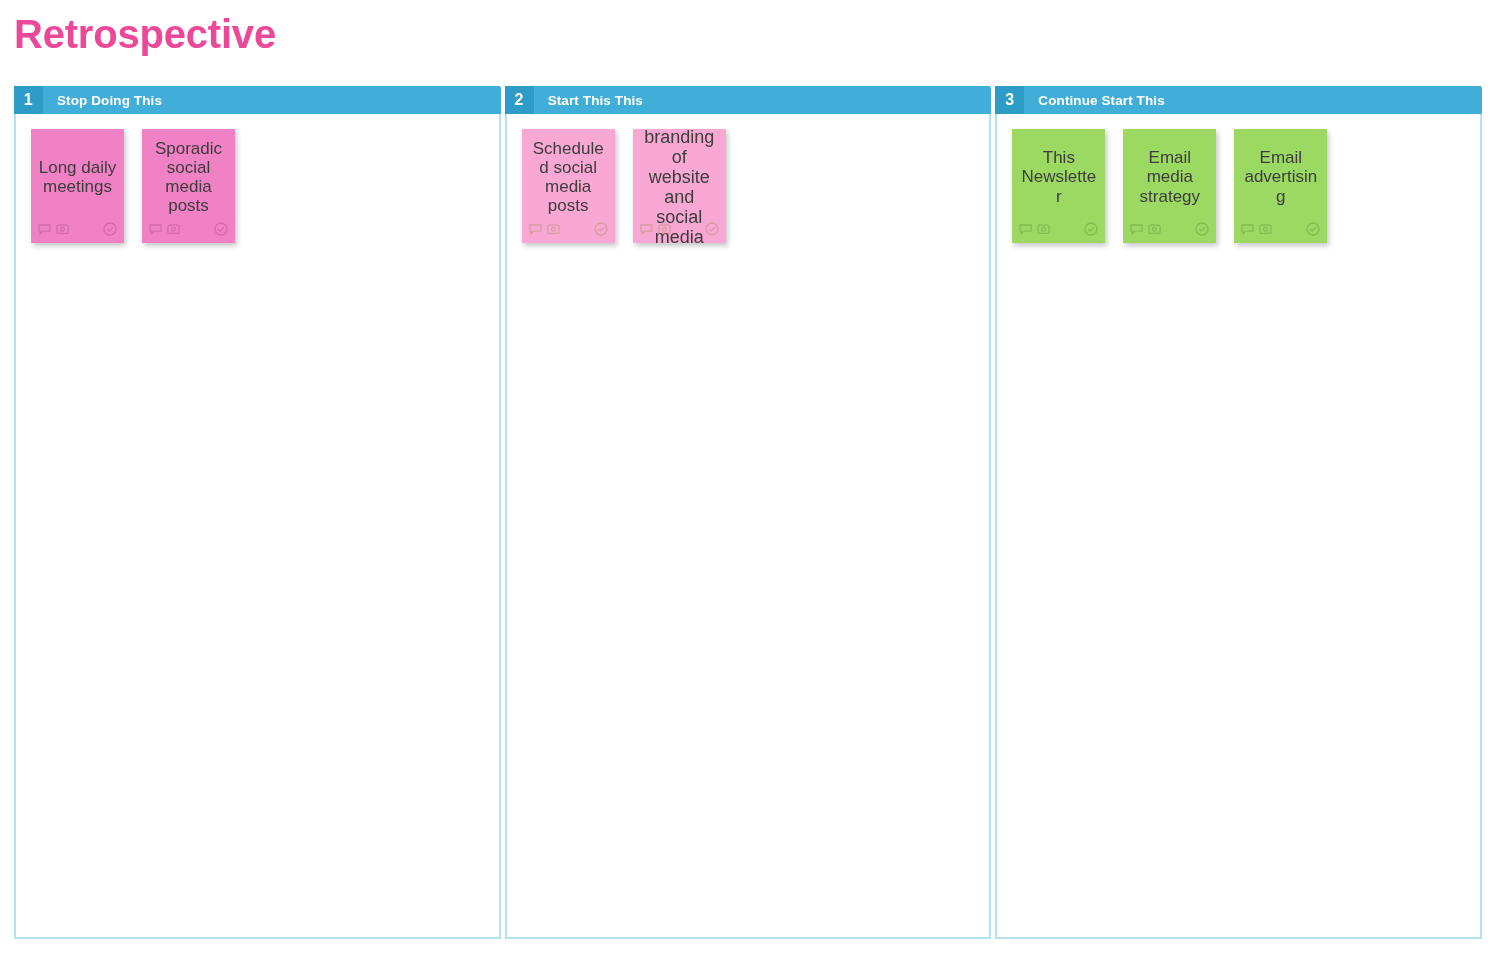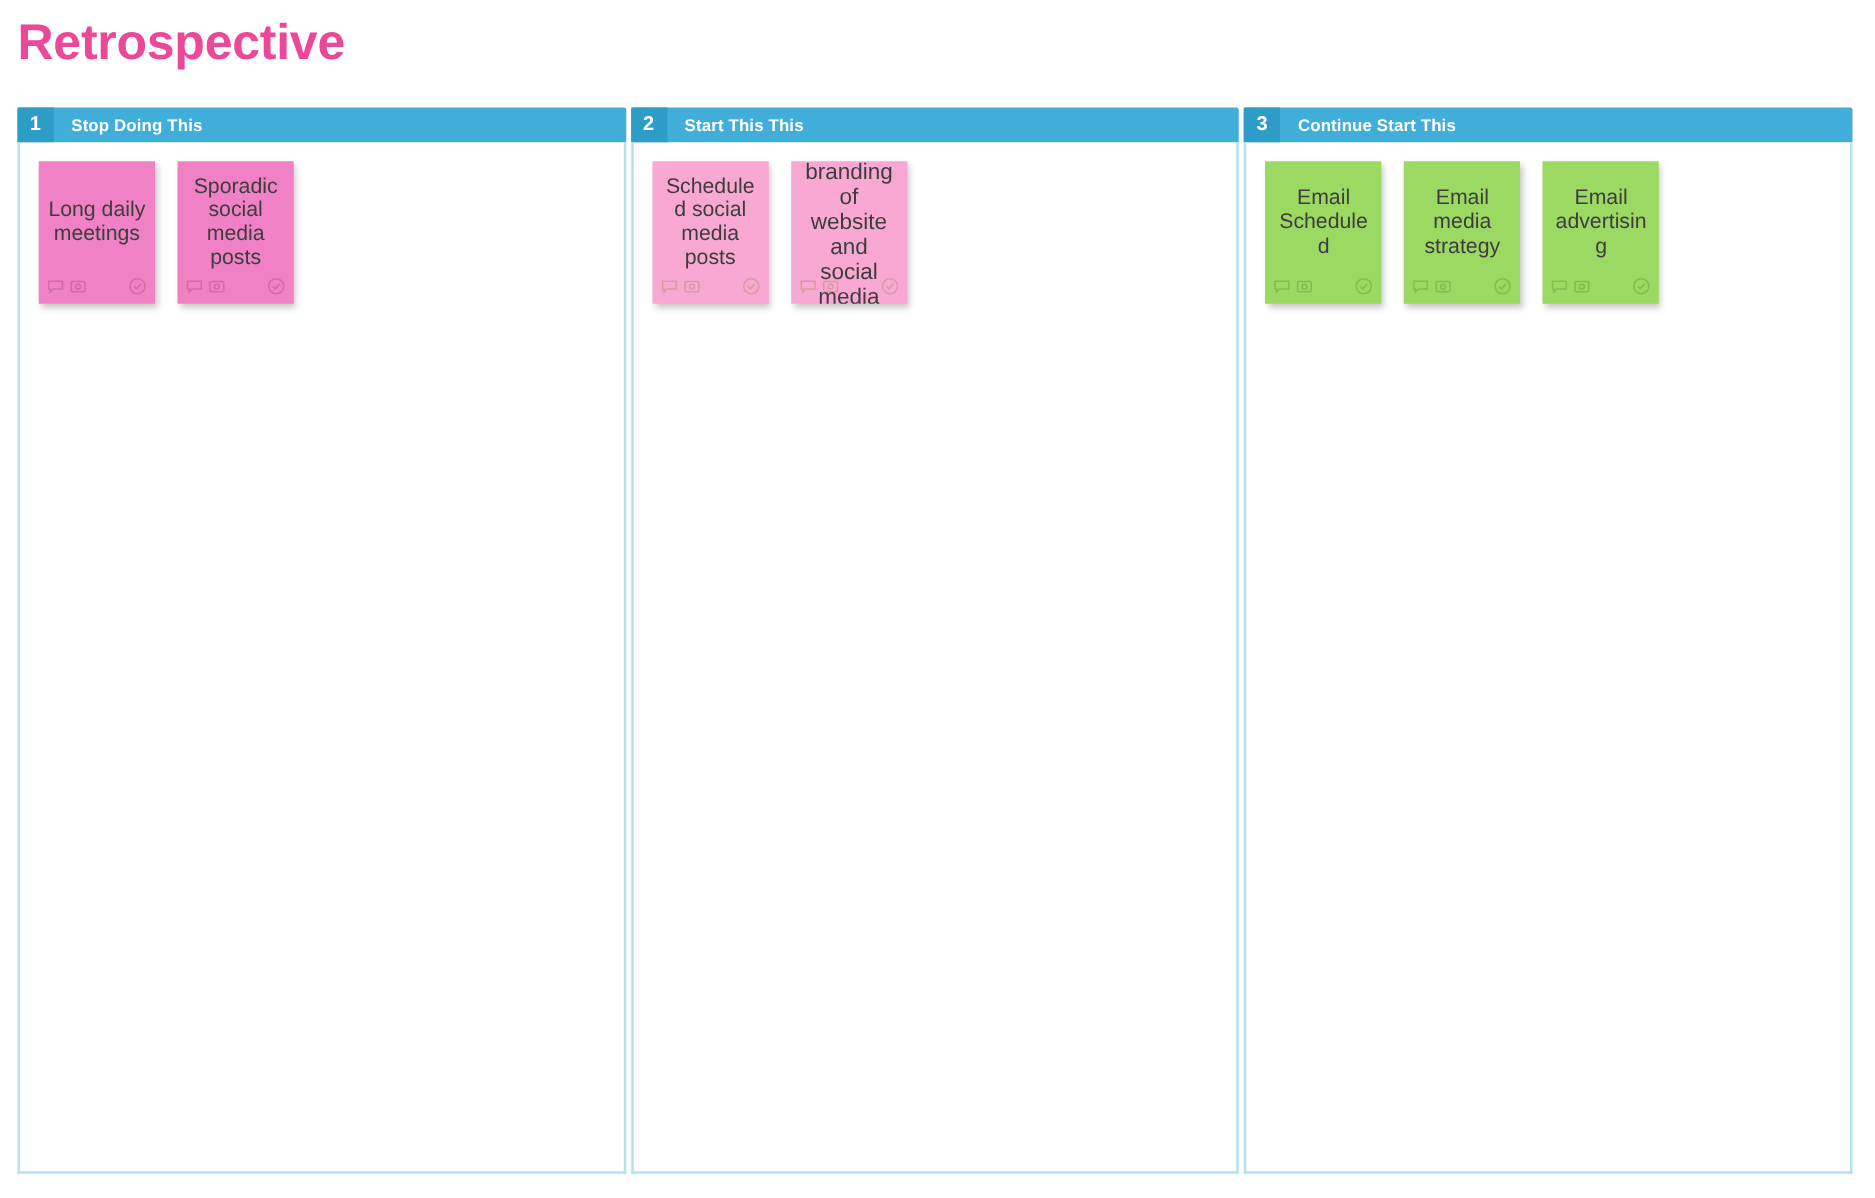--- a/index.html
+++ b/index.html
@@ -285,21 +285,21 @@
           </div>
         </div>
       </div>
       <div class="column">
         <div class="column-header">
           <div class="column-number">3</div>
           <div class="column-title">Continue Start This</div>
         </div>
         <div class="column-body">
           <div class="note note-green">
-            <div class="note-text size-md">Email Scheduled</div>
+            <div class="note-text size-md">This Newsletter</div>
             <div class="note-footer">
               <div class="left-icons">
                 <span class="ico">
                   <svg width="13" height="11" viewBox="0 0 13 11" fill="none" stroke="currentColor" stroke-width="1.3">
                     <path d="M1 1h11v6.2H4.6L2.2 9.6V7.2H1z"></path>
                   </svg>
                 </span>
                 <span class="ico">
                   <svg width="13" height="11" viewBox="0 0 13 11" fill="none" stroke="currentColor" stroke-width="1.3">
                     <rect x="1" y="1.2" width="11" height="8.2" rx="1.2"></rect>

